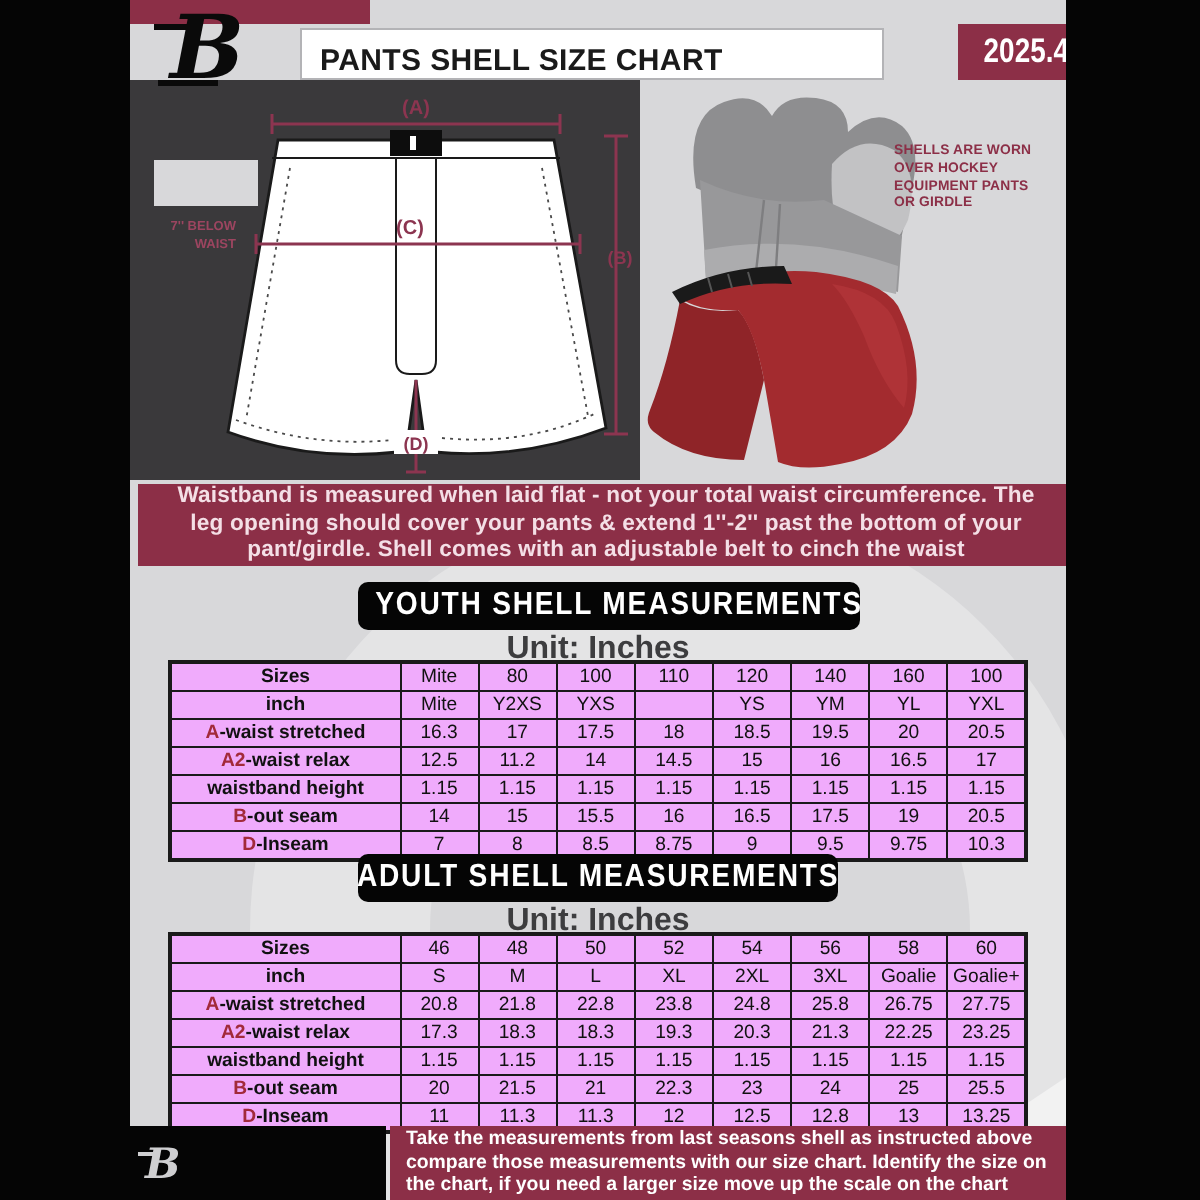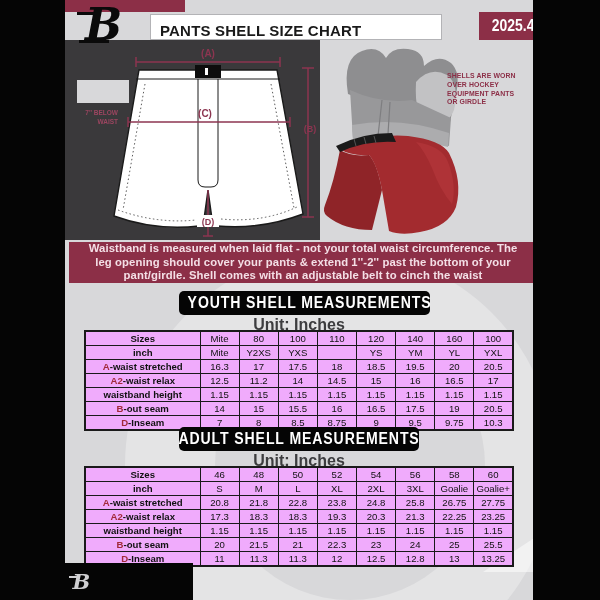--- a/index.html
+++ b/index.html
@@ -345,14 +345,17 @@
             <td class="vl">13</td>
             <td class="vl">13.25</td>
           </tr>
         </tbody>
       </table>
 
     <div class="footer-black">
       <span class="f-logo">B</span>
       <span class="f-brand">BREAKAWAY</span>
     </div>
+    <div class="footer-maroon">
+      <span>Take the measurements from last seasons shell as instructed above compare those measurements with our size chart. Identify the size on the chart, if you need a larger size move up the scale on the chart</span>
+    </div>
   </div>
 </div>
 
 </body></html>

